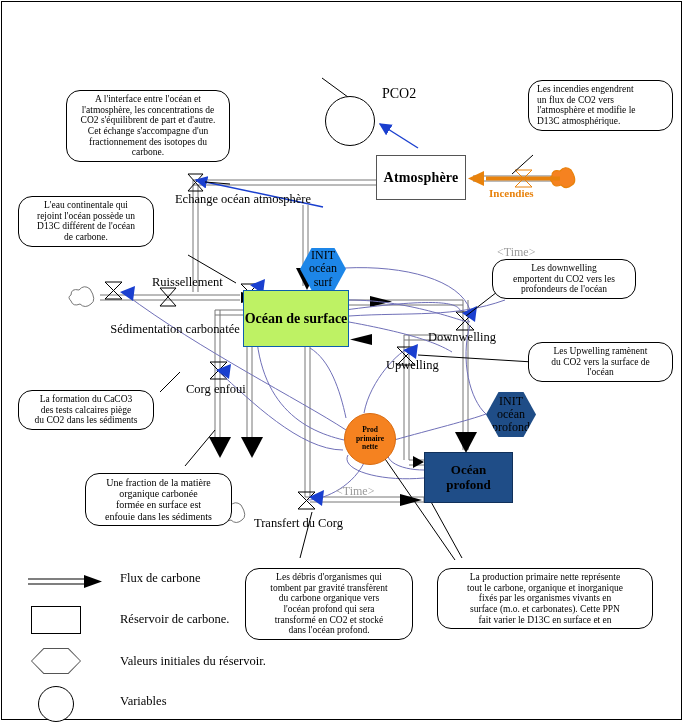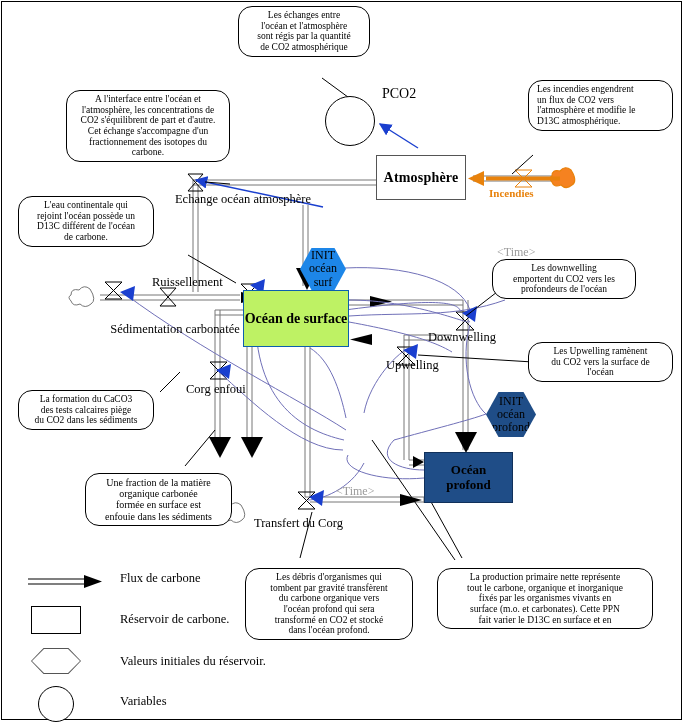--- a/index.html
+++ b/index.html
@@ -291,20 +291,27 @@
     <span>
       <span>INIT</span><br>
       <span>océan</span><br>
       <span>profond</span>
     </span>
   </div>
 
   <div class="circ" id="circ-pco2"></div>
   <div class="lbl" style="left:382px;top:86px;font-size:14px;">PCO2</div>
 
+  <div class="circ" id="circ-ppn">
+    <span>
+      <span>Prod</span><br>
+      <span>primaire</span><br>
+      <span>nette</span>
+    </span>
+  </div>
 
   <div class="lbl c" style="left:243px;top:193px;font-size:12.5px;transform:translateX(-50%);">
     <span class="ln">Echange océan</span>
     <span class="ln">atmosphère</span>
   </div>
 
   <div class="lbl orange" style="left:489px;top:187px;font-size:11px;">Incendies</div>
 
   <div class="lbl" style="left:152px;top:275px;font-size:12.5px;">Ruissellement</div>
 
@@ -317,26 +324,20 @@
 
   <div class="lbl" style="left:428px;top:330px;font-size:12.5px;text-align:center;">Downwelling</div>
 
   <div class="lbl" style="left:386px;top:358px;font-size:12.5px;">Upwelling</div>
 
   <div class="lbl" style="left:254px;top:516px;font-size:12.5px;">Transfert du Corg</div>
 
   <div class="lbl gray" style="left:497px;top:245px;font-size:12px;">&lt;Time&gt;</div>
   <div class="lbl gray" style="left:336px;top:484px;font-size:12px;">&lt;Time&gt;</div>
 
-  <div class="callout" style="left:238px;top:6px;width:132px;font-size:9.5px;">
-    <span class="ln">Les échanges entre</span>
-    <span class="ln">l'océan et l'atmosphère</span>
-    <span class="ln">sont régis par la quantité</span>
-    <span class="ln">de CO2 atmosphérique</span>
-  </div>
 
   <div class="callout" style="left:66px;top:90px;width:164px;font-size:9.5px;">
     <span class="ln">A l'interface entre l'océan et</span>
     <span class="ln">l'atmosphère, les concentrations de</span>
     <span class="ln">CO2 s'équilibrent de part et d'autre.</span>
     <span class="ln">Cet échange s'accompagne d'un</span>
     <span class="ln">fractionnement des isotopes du</span>
     <span class="ln">carbone.</span>
   </div>
 

